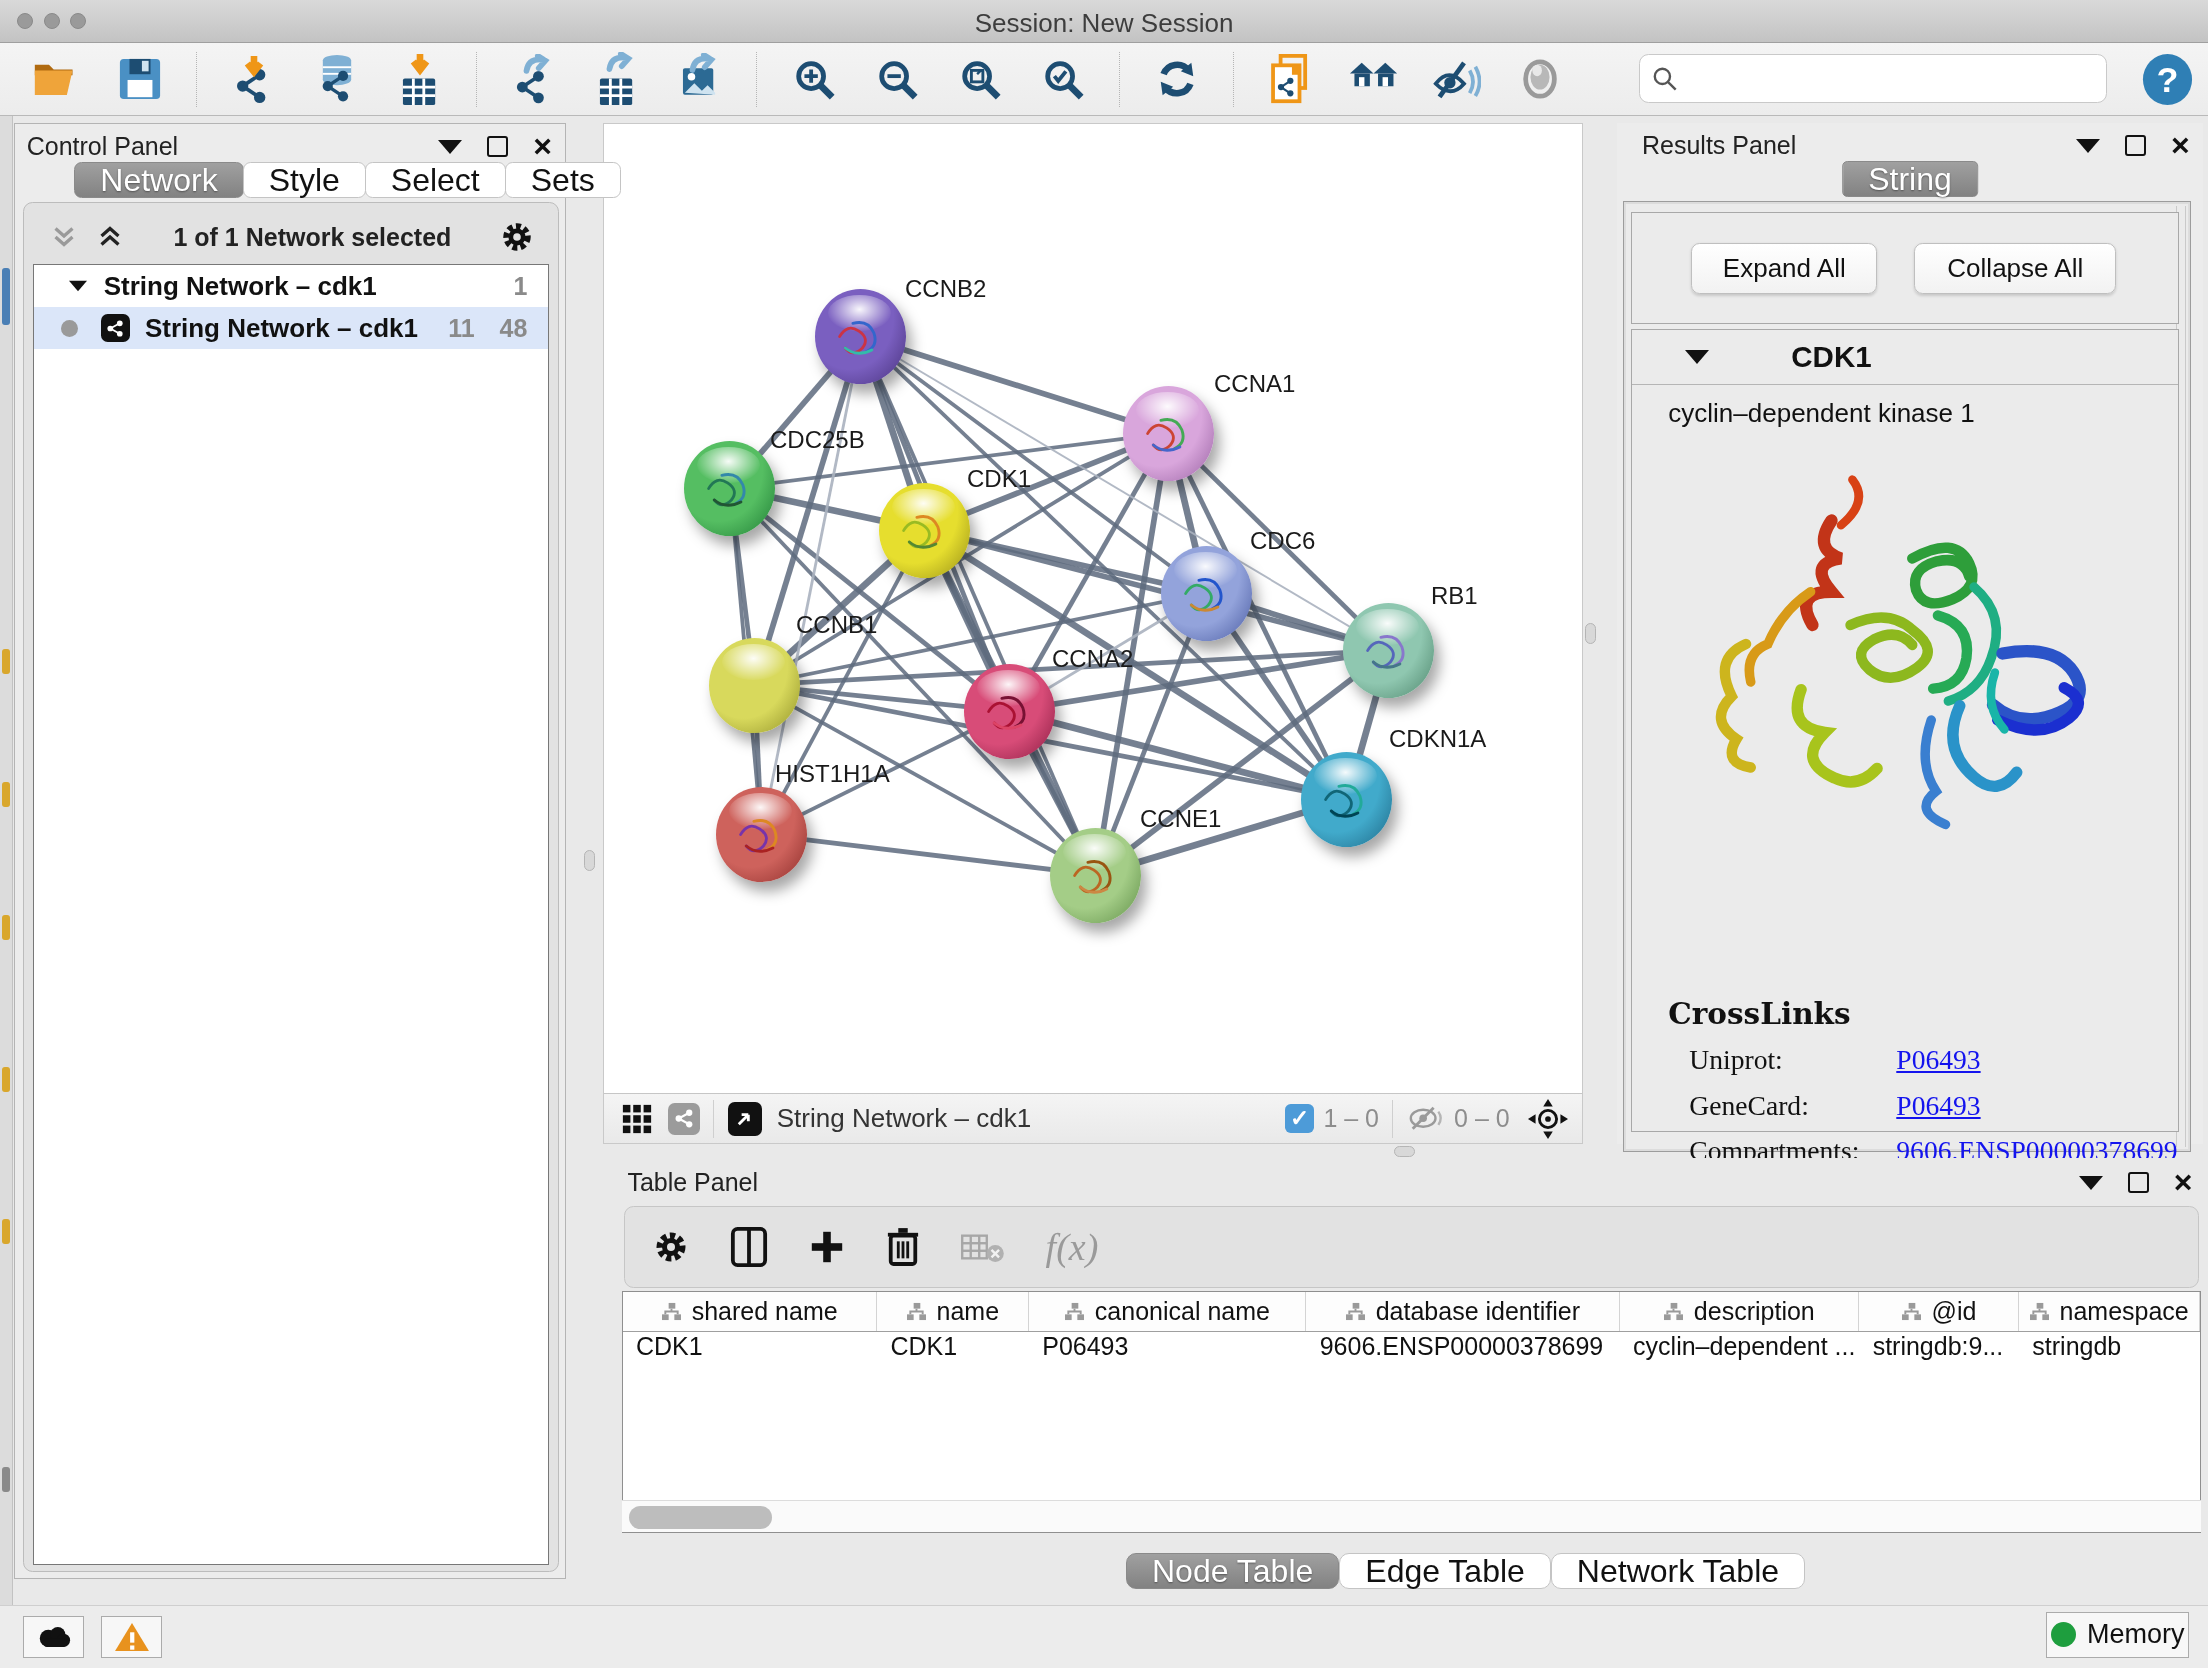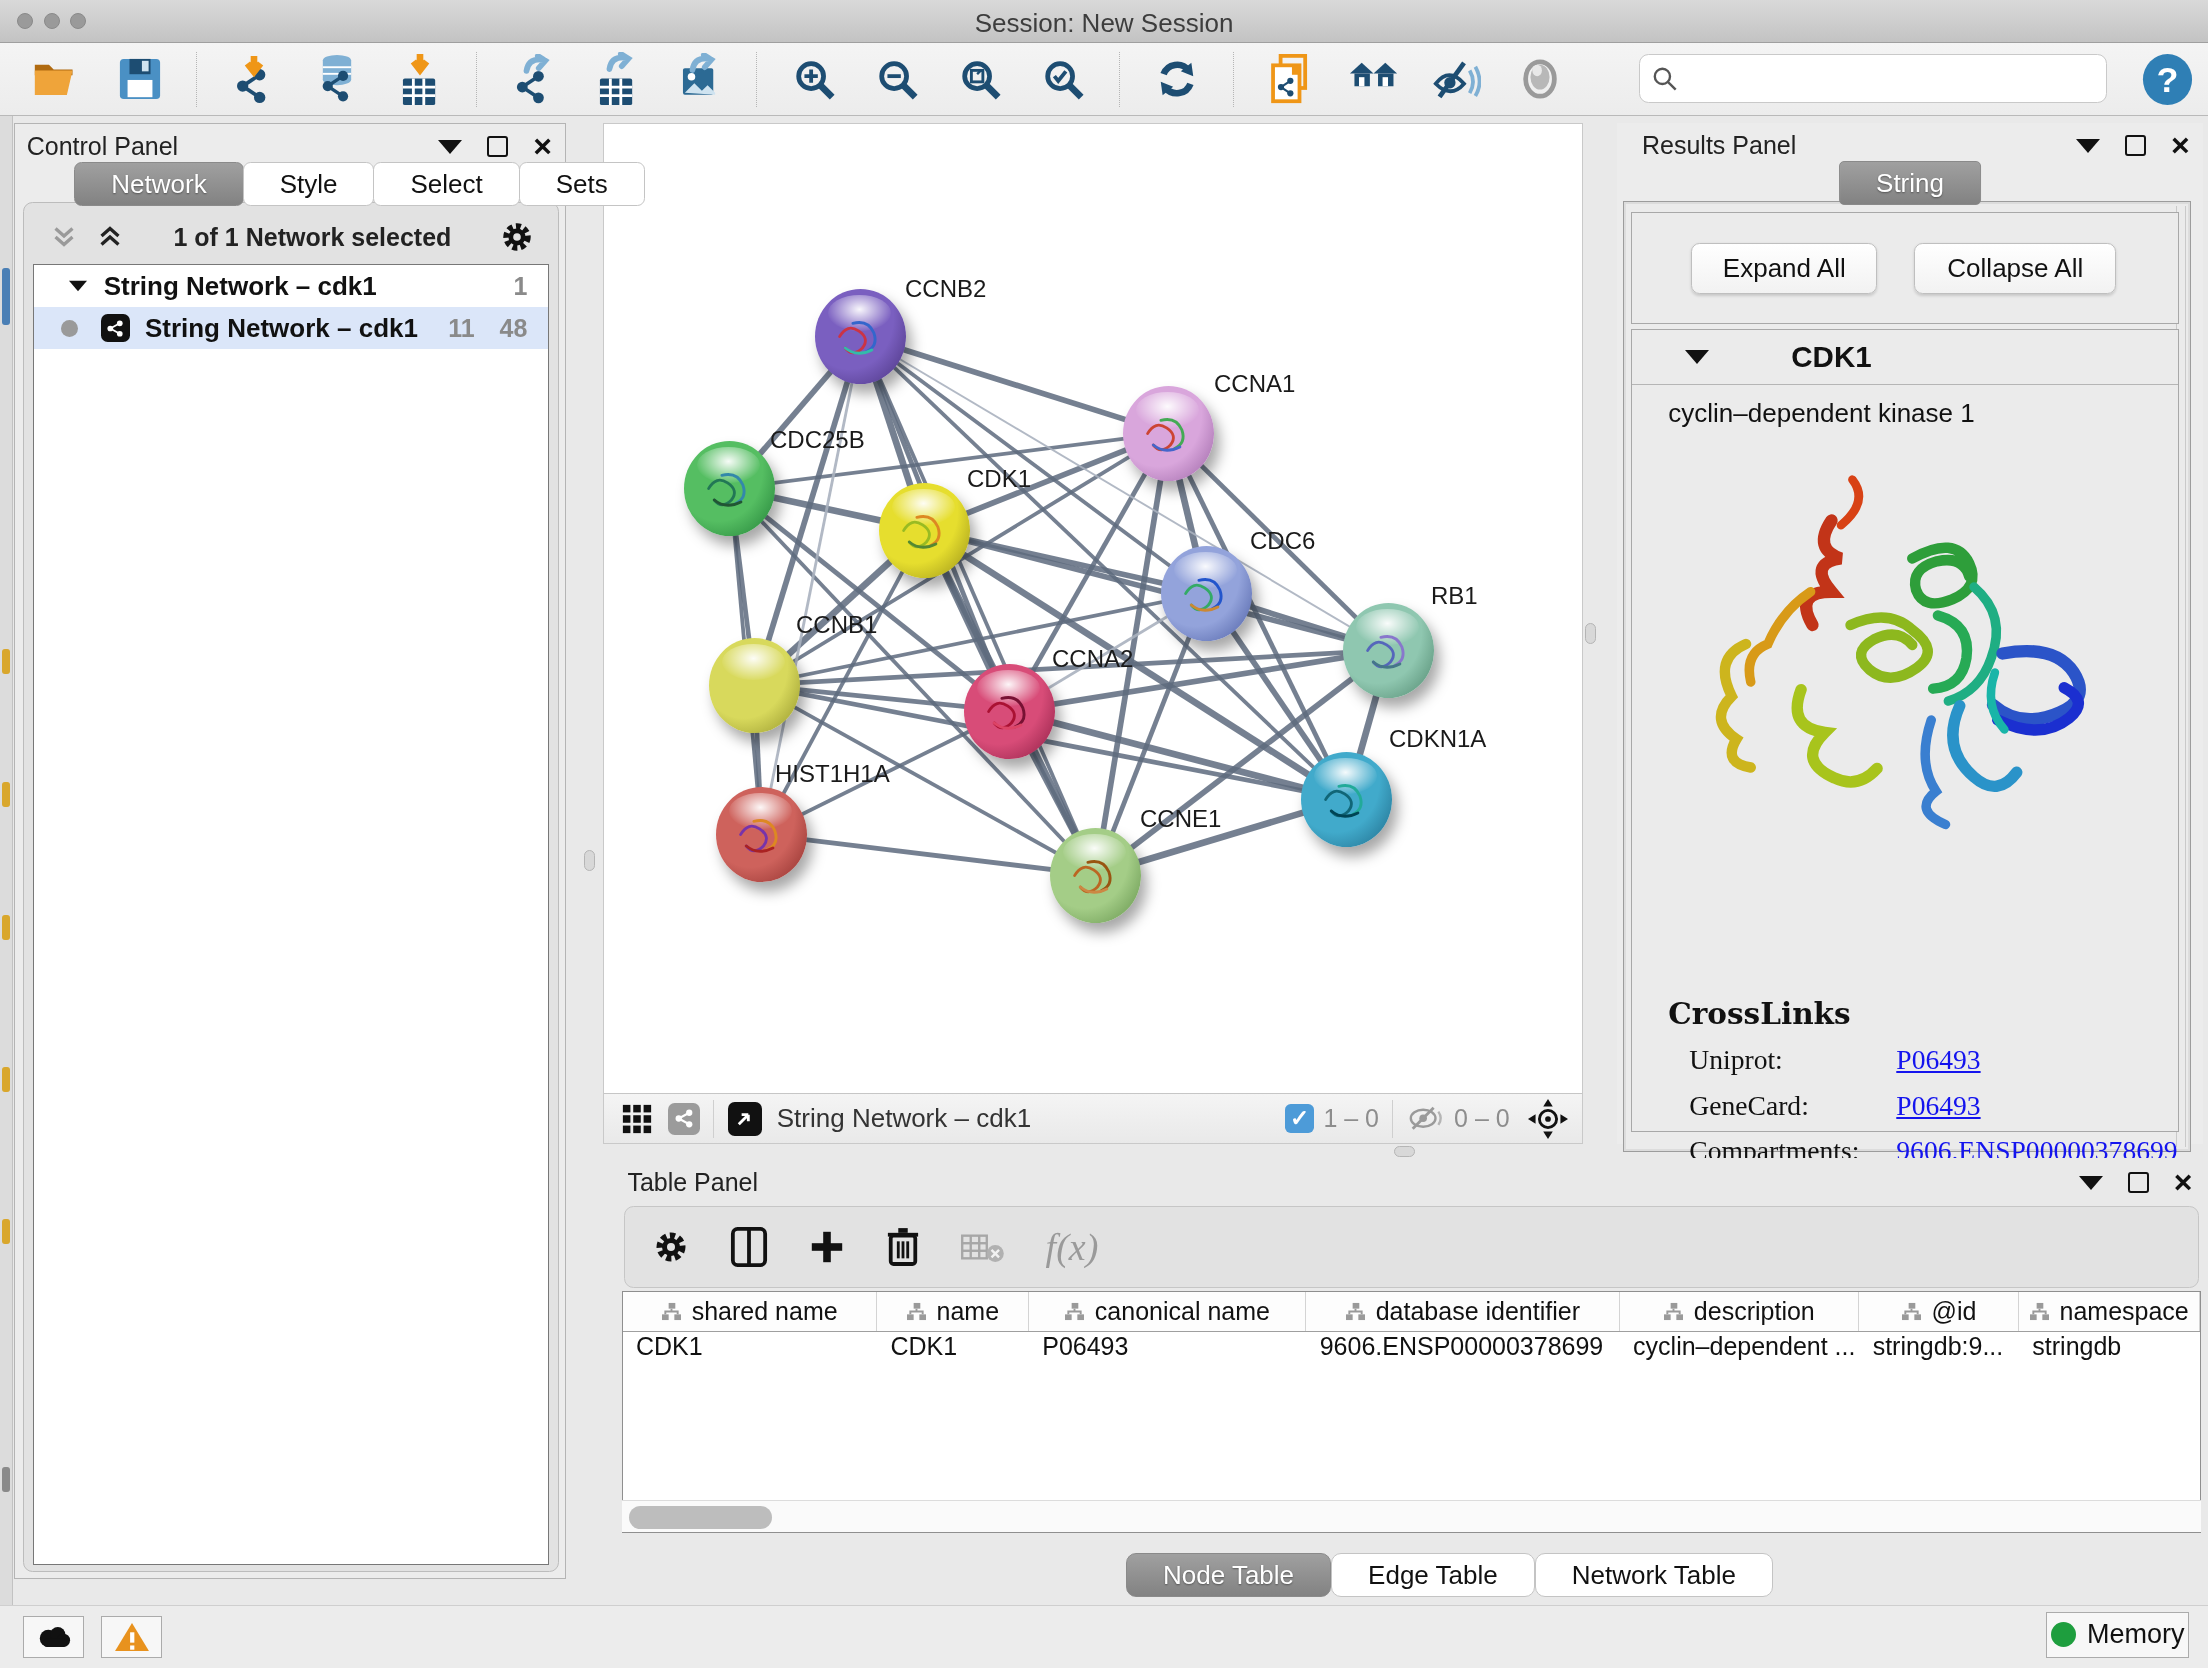--- a/index.html
+++ b/index.html
@@ -29,22 +29,22 @@
   .search-input { border:none; outline:none; font-size:25px; flex:1; background:transparent; color:#333; }
   .help-btn { position:absolute; left:2142px; top:9.5px; width:51px; height:53px; }
 
   
   .panel-title { font-size:25px; color:#222; }
   .panel-ctrl { display:flex; align-items:center; gap:25px; }
   .tri-down { width:0; height:0; border-left:12.4px solid transparent; border-right:12.4px solid transparent; border-top:14.3px solid #111; }
   .sq-out { width:21px; height:21px; border:2.9px solid #111; border-radius:2.9px; }
   .x-close { font-size:32px; font-weight:bold; color:#111; line-height:21px; }
 
-  .tab { height:44px; padding:0 36px; display:flex; align-items:center; justify-content:center;
-    background:#fff; border:1px solid #c4c4c4; font-size:26px; color:#111; }
+  .tab { height:36px; padding:0 25px; display:flex; align-items:center; justify-content:center;
+    background:#fff; border:1px solid #c4c4c4; font-size:32px; color:#111; }
   .tab.selected { background:linear-gradient(#a0a0a0,#828282); color:#fff;
     text-shadow:0 1px 1.9px rgba(0,0,0,.4); border-color:#8a8a8a; }
 
   
   .edge-strip { position:absolute; left:0; top:116px; width:13.3px; height:1489px; background:#dcdcdc; border-right:1px solid #c2c2c2; }
   .edge-strip .sliver { position:absolute; left:1.9px; width:8.6px; border-radius:2.9px; }
 
   
   .control-panel { position:absolute; left:14.3px; top:123px; width:552px; height:1456px;
     background:#ececec; border:1px solid #b4b4b4; }

